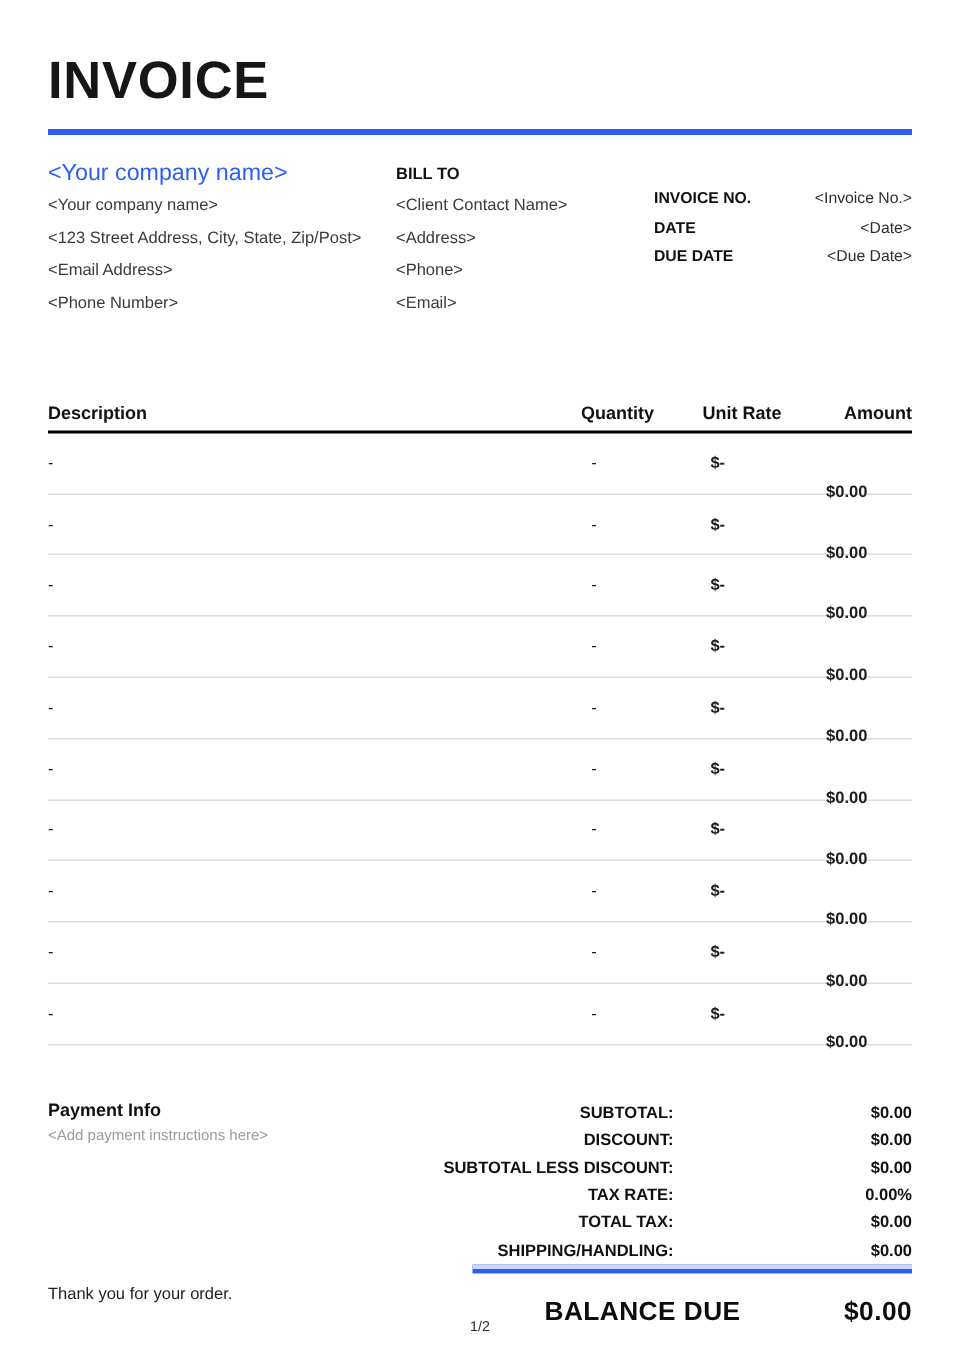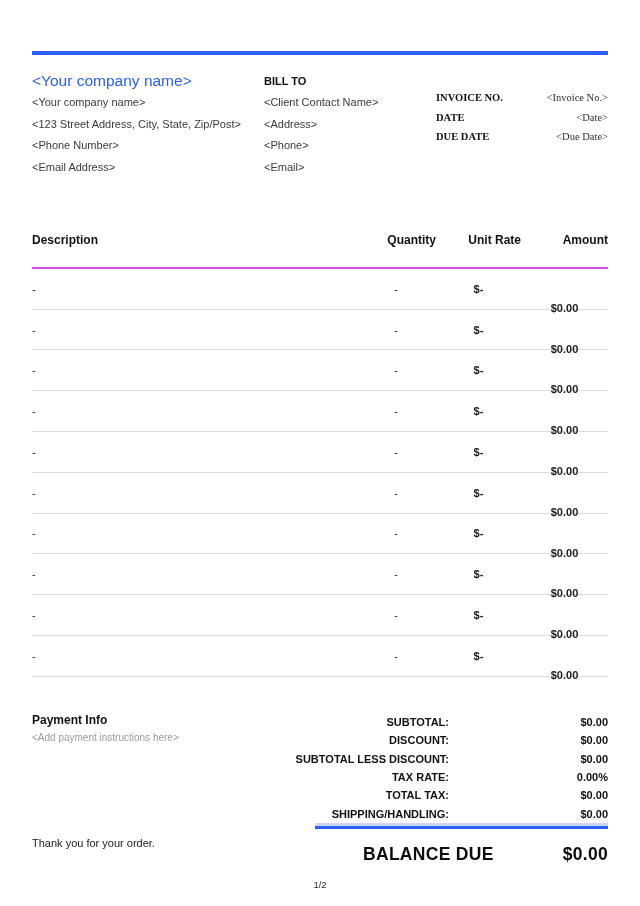--- a/index.html
+++ b/index.html
@@ -38,31 +38,31 @@
     color: #2c5ef2;
     font-weight: normal;
   }
   .t-line { font-size: 11px; line-height: 21.7px; color: #3a3a3a; }
   .billto { width: 172px; }
   .billto-label {
     font-size: 11px; font-weight: bold; color: #111;
     line-height: 18px; margin-bottom: 2px;
   }
   .meta { flex: 1; padding-top: 16px; }
-  .meta-row { display: flex; font-size: 10.5px; line-height: 19.6px; font-family: Liberation Serif, serif; }
+  .meta-row { display: flex; font-size: 10.5px; line-height: 19.6px; }
   .meta-label { font-weight: bold; color: #111; }
   .meta-value { margin-left: auto; color: #2e2e2e; }
 
   
   .items { margin-top: 16px; }
   .items-head {
     display: flex; align-items: baseline;
     font-size: 12px; font-weight: bold; color: #111;
-    padding-bottom: 20px;
-    border-bottom: 2px solid #d946ef;
+    padding-bottom: 5px;
+    border-bottom: 2px solid #000000;
   }
   .item-row {
     display: flex; align-items: center;
     height: 39.8px;
     border-bottom: 1px solid #dcdcdc;
     font-size: 11px; color: #1c1c1c;
   }
   .c-desc { flex: 1; text-align: left; }
   .c-qty  { width: 80px; text-align: right; }
   .c-rate { width: 85px; text-align: right; }
@@ -96,30 +96,31 @@
   .page-indicator {
     position: absolute; left: 0; right: 0; bottom: 16px;
     text-align: center; font-size: 9.5px; color: #2e2e2e;
   }
 </style>
 </head>
 <body>
 
 <div class="page">
 
+  <h1 class="title">INVOICE</h1>
   <div class="title-rule"></div>
 
   <div class="info">
 
     <div class="company">
       <div class="company-name">&lt;Your company name&gt;</div>
       <div class="t-line">&lt;Your company name&gt;</div>
       <div class="t-line">&lt;123 Street Address, City, State, Zip/Post&gt;</div>
+      <div class="t-line">&lt;Email Address&gt;</div>
       <div class="t-line">&lt;Phone Number&gt;</div>
-      <div class="t-line">&lt;Email Address&gt;</div>
     </div>
 
     <div class="billto">
       <div class="billto-label">BILL TO</div>
       <div class="t-line">&lt;Client Contact Name&gt;</div>
       <div class="t-line">&lt;Address&gt;</div>
       <div class="t-line">&lt;Phone&gt;</div>
       <div class="t-line">&lt;Email&gt;</div>
     </div>
 

